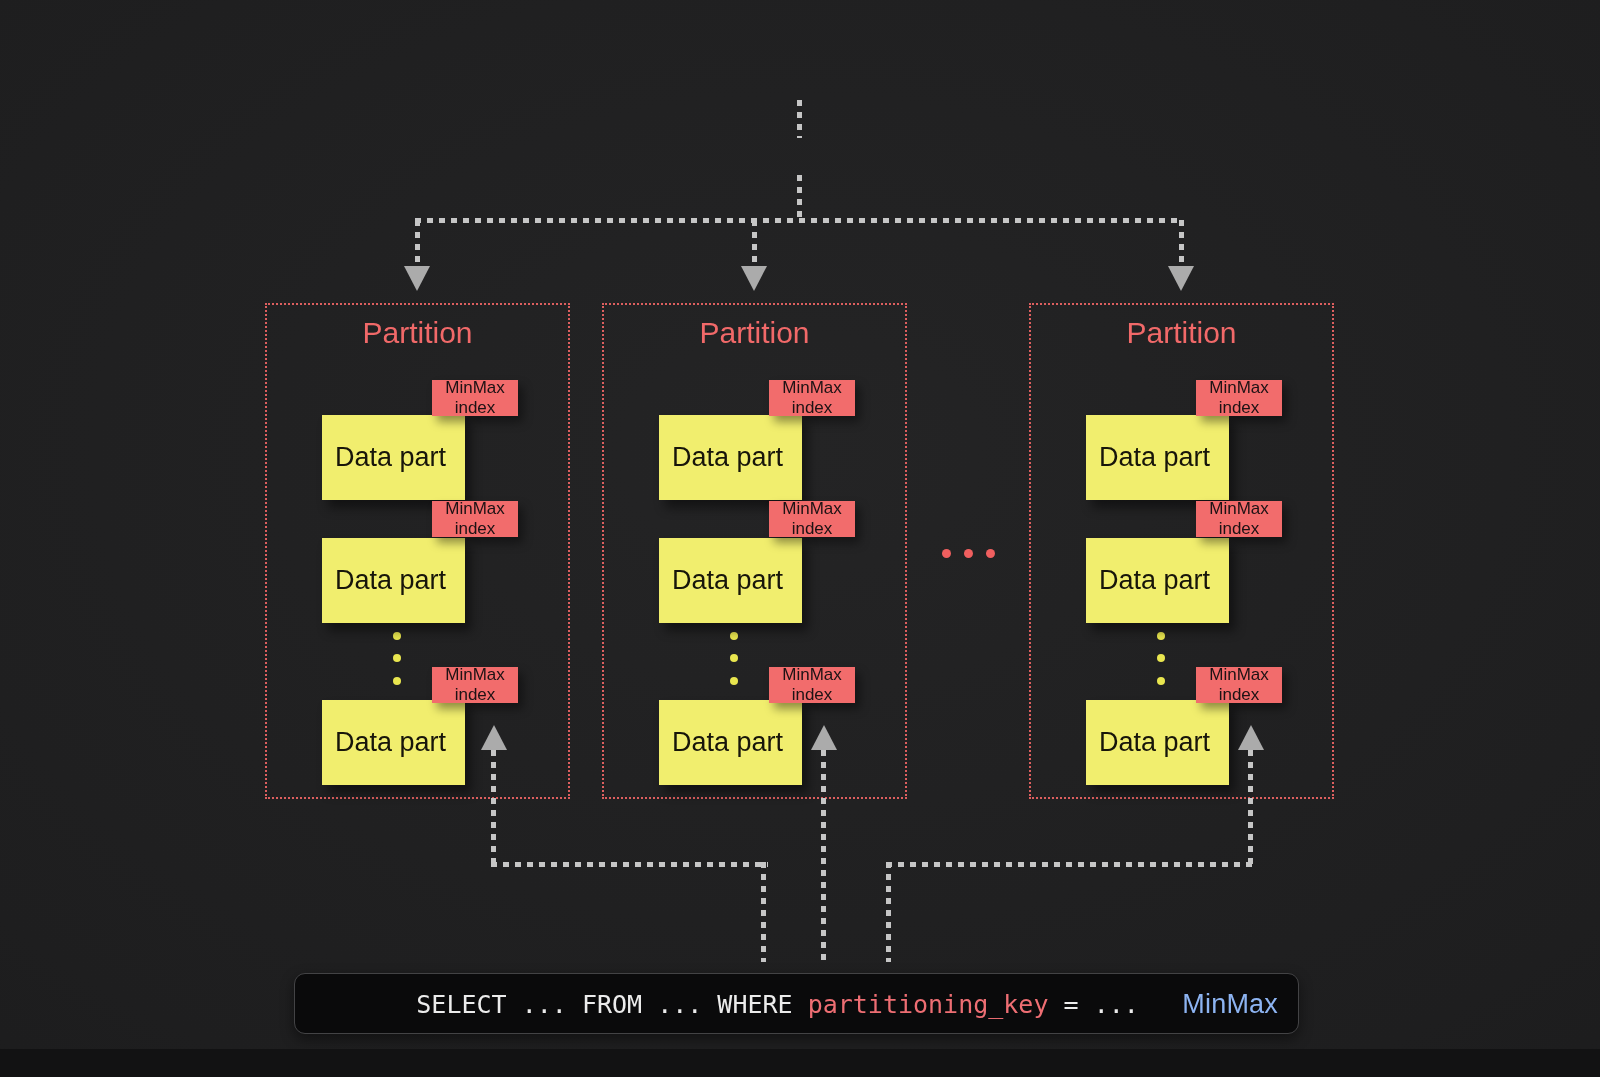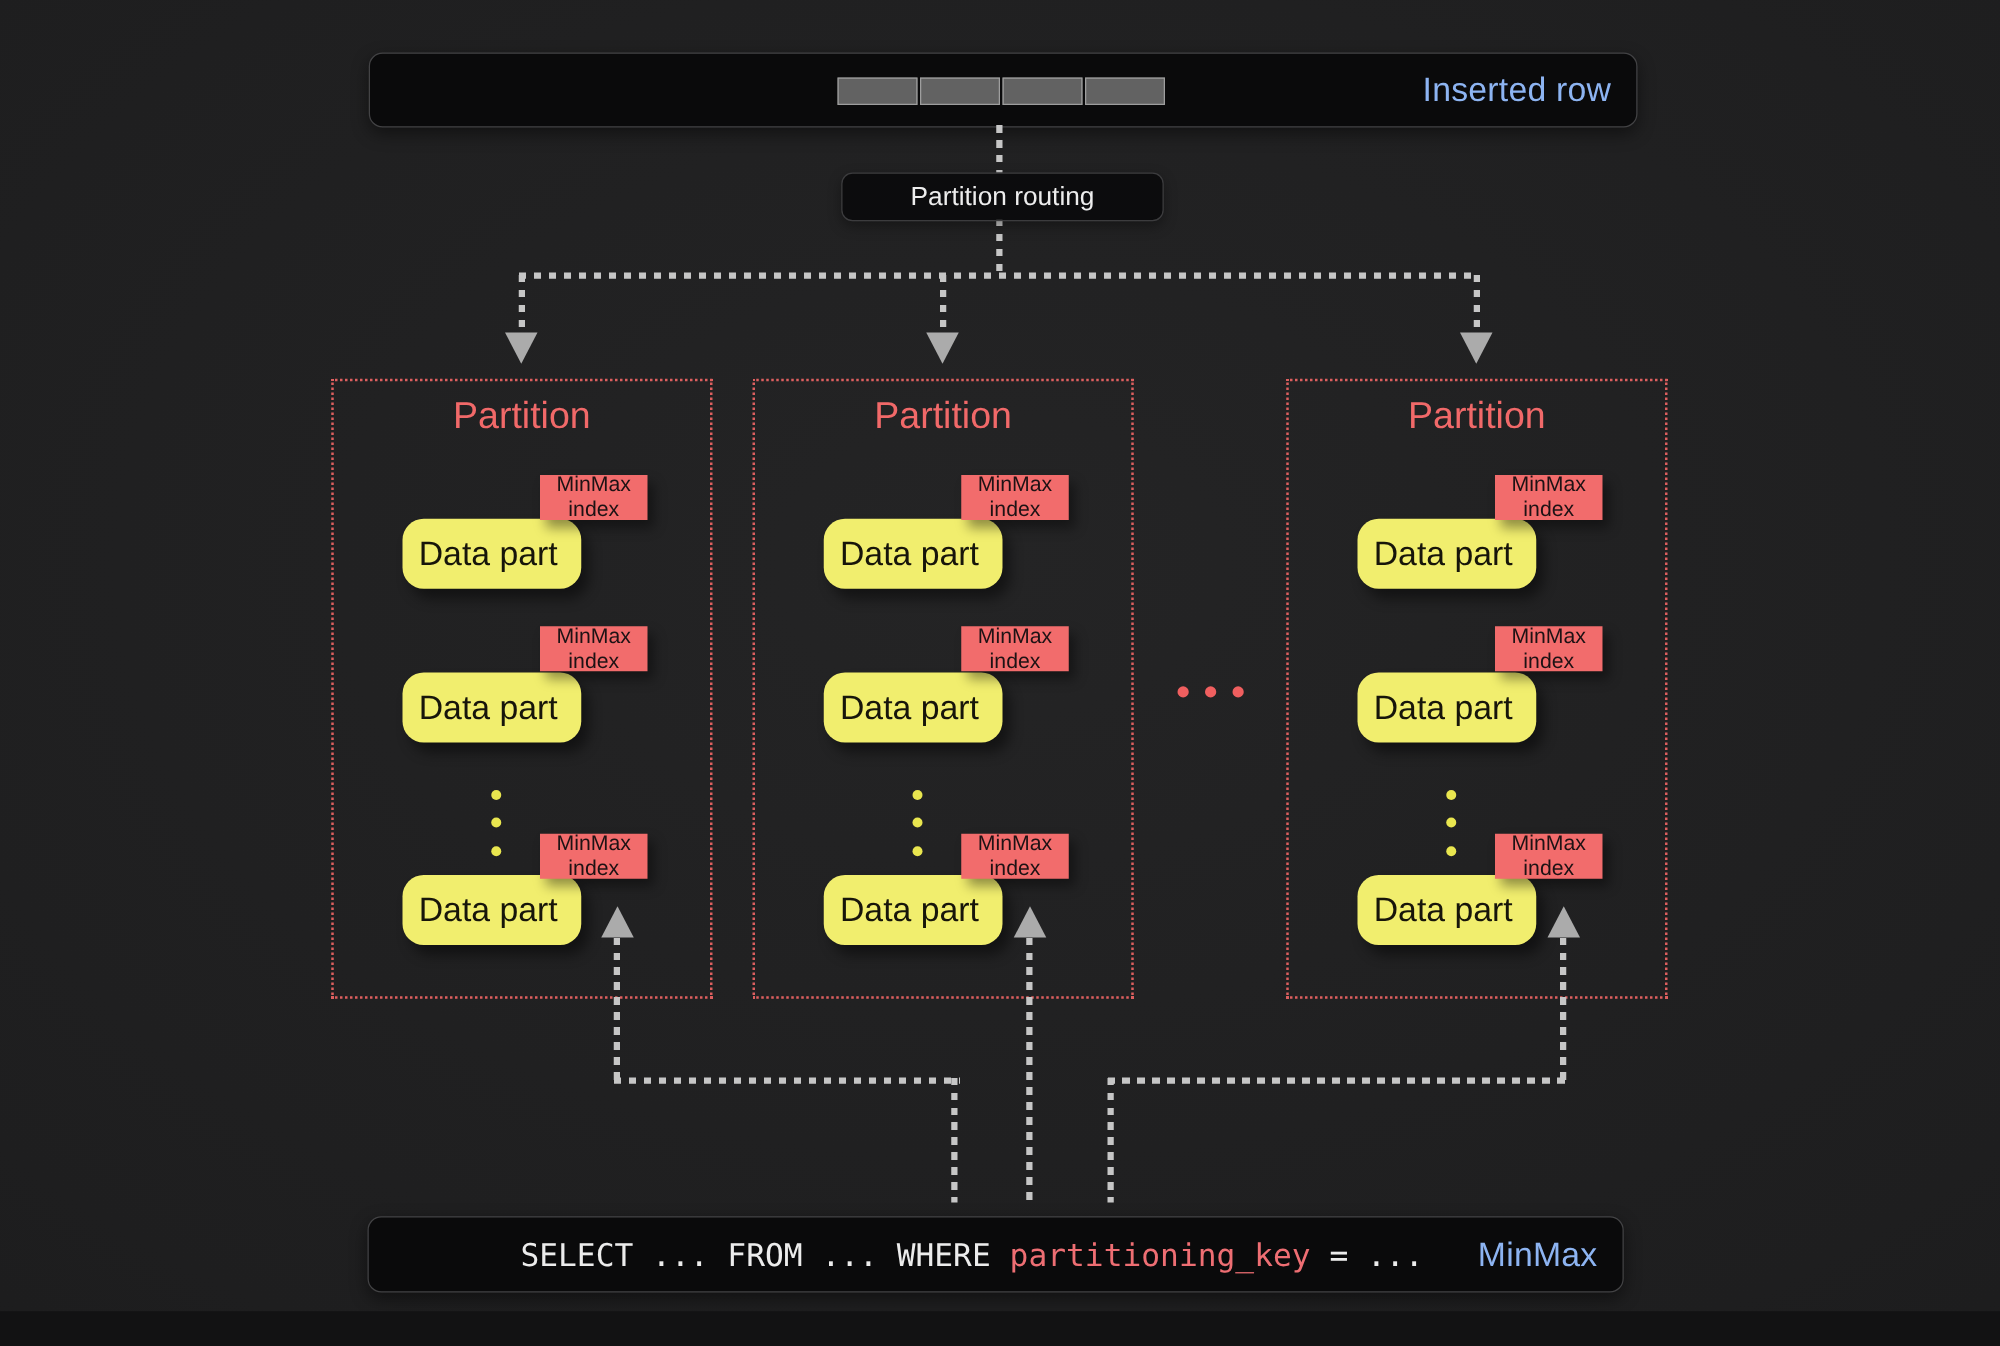--- a/index.html
+++ b/index.html
@@ -54,53 +54,43 @@
 
   
   .partition{
     position:absolute;top:303px;width:305px;height:496px;box-sizing:border-box;
     border:2px dotted #dd5f5f;
   }
   .partition.p1{left:265px;} .partition.p2{left:602px;} .partition.p3{left:1029px;}
   .ptitle{position:absolute;left:0;top:11px;width:100%;text-align:center;
     color:#f16969;font-size:30px;}
   .ybox{
-    position:absolute;left:55px;width:143px;height:56px;background:#f1ee6e;
+    position:absolute;left:55px;width:143px;height:85px;background:#f1ee6e;
     color:#17150a;font-size:27px;display:flex;align-items:center;padding-left:13px;
-    box-sizing:border-box;z-index:1;box-shadow:6px 8px 10px rgba(0,0,0,.45);border-radius:17px;
+    box-sizing:border-box;z-index:1;box-shadow:6px 8px 10px rgba(0,0,0,.45);
   }
   .ytop1{top:110px;} .ytop2{top:233px;} .ytop3{top:395px;}
   .tag{
     position:absolute;left:165px;width:86px;height:36px;background:#f26c6c;
     color:#1d1214;font-size:17px;line-height:1.18;display:flex;align-items:center;justify-content:center;
     text-align:center;z-index:2;box-shadow:5px 6px 9px rgba(0,0,0,.4);
   }
   .ttop1{top:75px;} .ttop2{top:196px;} .ttop3{top:362px;}
   .ydot{position:absolute;left:126px;width:8px;height:8px;border-radius:50%;background:#e9e64f;}
   .yd1{top:327px;} .yd2{top:349px;} .yd3{top:372px;}
 
   .rdot{position:absolute;top:549px;width:9px;height:9px;border-radius:50%;background:#f05f5f;}
 </style>
 </head>
 <body>
 
 <div class="stage">
 
-  <div class="bar inserted-bar">
-    <div class="segments">
-      <div class="seg"></div>
-      <div class="seg"></div>
-      <div class="seg"></div>
-      <div class="seg"></div>
-    </div>
-    <span class="bar-label">Inserted row</span>
-  </div>
 
   <div class="vdash" style="left:797px;top:100px;height:38px;"></div>
-  <div class="pill routing-pill">Partition routing</div>
   <div class="vdash" style="left:797px;top:175px;height:45px;"></div>
   <div class="hdash" style="left:415px;top:218px;width:767px;"></div>
 
   <div class="vdash" style="left:415px;top:220px;height:46px;"></div>
   <div class="arr-down" style="left:404px;top:266px;"></div>
   <div class="vdash" style="left:752px;top:220px;height:46px;"></div>
   <div class="arr-down" style="left:741px;top:266px;"></div>
   <div class="vdash" style="left:1179px;top:220px;height:46px;"></div>
   <div class="arr-down" style="left:1168px;top:266px;"></div>
 

